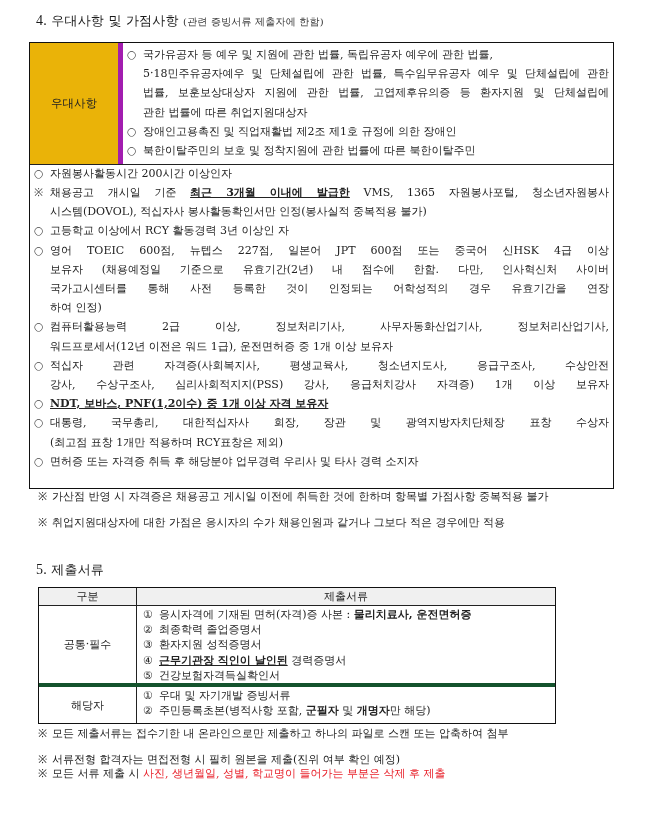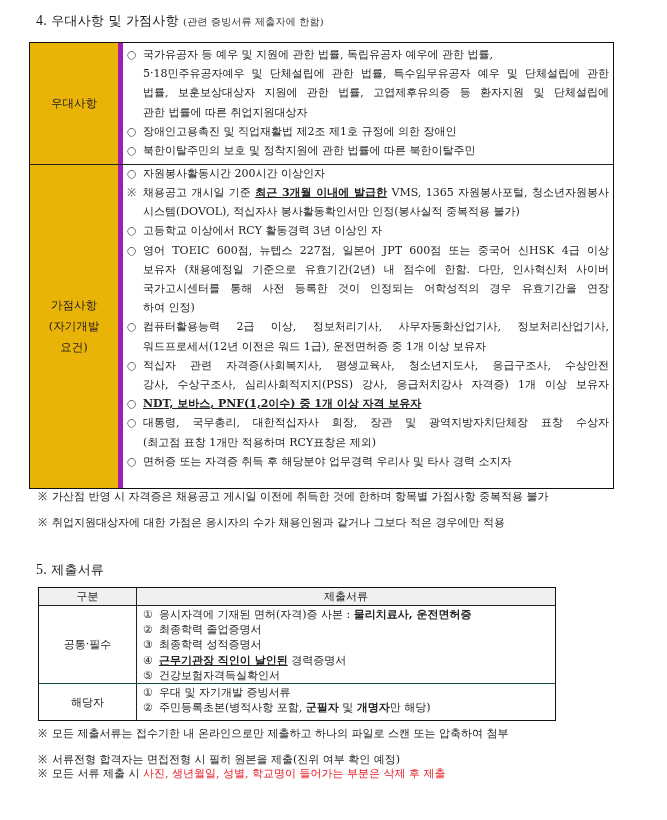--- a/index.html
+++ b/index.html
@@ -43,21 +43,21 @@
 
   
   .t2 {
     position: absolute; left: 38px; top: 587px; width: 518px;
     border: 1.5px solid #111; box-sizing: border-box;
   }
   .t2 .hdr { display: flex; background: #f0f0f0; border-bottom: 1px solid #222; height: 17px; }
   .t2 .hdr div { font-size: 11px; line-height: 17px; text-align: center; color: #222; }
   .t2 .c1 { width: 97px; flex: none; border-right: 1px solid #222; }
   .t2 .c2 { flex: 1; }
-  .t2 .row { display: flex; border-top: 1px solid #14532d; }
+  .t2 .row { display: flex; border-top: 4px solid #14532d; }
   .t2 .row.first { border-top: none; }
   .t2 .row .c1 { display: flex; align-items: center; justify-content: center; font-size: 11px; color: #222; }
   .t2 .row .c2 { padding: 1px 6px 1px 6px; }
   .t2 .doc { font-size: 11px; line-height: 15.2px; white-space: nowrap; color: #222; }
   .t2 .doc .mk { display: inline-block; width: 16px; }
   .b { font-weight: bold; }
   .notes2 { position: absolute; left: 38px; top: 727px; }
 </style>
 </head>
 <body>
@@ -91,27 +91,20 @@
           <span class="tx" style="text-align-last:left">장애인고용촉진 및 직업재활법 제2조 제1호 규정에 의한 장애인</span>
         </div>
       <div class="line">
           <span class="mk">○</span>
           <span class="tx" style="text-align-last:left">북한이탈주민의 보호 및 정착지원에 관한 법률에 따른 북한이탈주민</span>
         </div>
     </div>
   </div>
 
   <div class="row" style="height:323px;">
-    <div class="label">
-      <div>
-        <div>가점사항</div>
-        <div>(자기개발</div>
-        <div>요건)</div>
-      </div>
-    </div>
     <div class="body" style="padding-top:0px;">
       <div class="line" style="line-height:18px">
           <span class="mk">○</span>
           <span class="tx" style="text-align-last:left">자원봉사활동시간 200시간 이상인자</span>
         </div>
       <div class="line">
           <span class="mk">※</span>
           <span class="tx"><span>채용공고 개시일 기준 </span><span class="u b">최근 3개월 이내에 발급한</span><span> VMS, 1365 자원봉사포털, 청소년자원봉사</span></span>
         </div>
       <div class="line cont">
@@ -180,21 +173,21 @@
 <div class="t2">
   <div class="hdr">
     <div class="c1">구분</div>
     <div class="c2">제출서류</div>
   </div>
   <div class="row first" style="height:77px;">
     <div class="c1">공통·필수</div>
     <div class="c2">
       <div class="doc"><span class="mk">①</span><span>응시자격에 기재된 면허(자격)증 사본 : </span><span class="b">물리치료사, 운전면허증</span></div>
       <div class="doc"><span class="mk">②</span><span>최종학력 졸업증명서</span></div>
-      <div class="doc"><span class="mk">③</span><span>최종학력 성적증명서</span></div>
+      <div class="doc"><span class="mk">③</span><span>환자지원 성적증명서</span></div>
       <div class="doc"><span class="mk">④</span><span class="u b">근무기관장 직인이 날인된</span><span> 경력증명서</span></div>
       <div class="doc"><span class="mk">⑤</span><span>건강보험자격득실확인서</span></div>
     </div>
   </div>
   <div class="row" style="height:36px;">
     <div class="c1">해당자</div>
     <div class="c2">
       <div class="doc"><span class="mk">①</span><span>우대 및 자기개발 증빙서류</span></div>
       <div class="doc"><span class="mk">②</span><span>주민등록초본(병적사항 포함, </span><span class="b">군필자</span><span> 및 </span><span class="b">개명자</span><span>만 해당)</span></div>
     </div>

